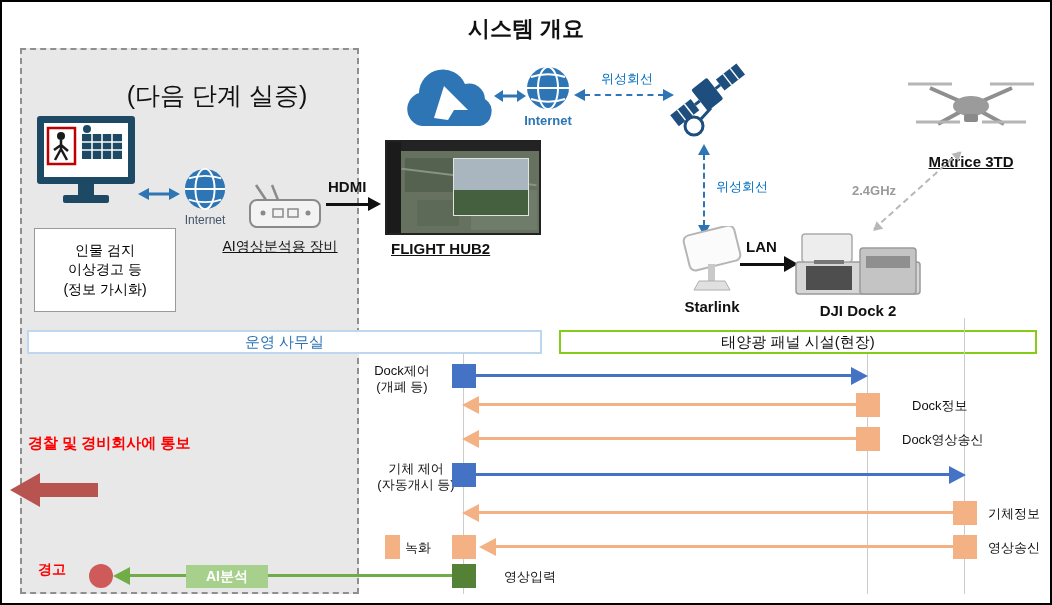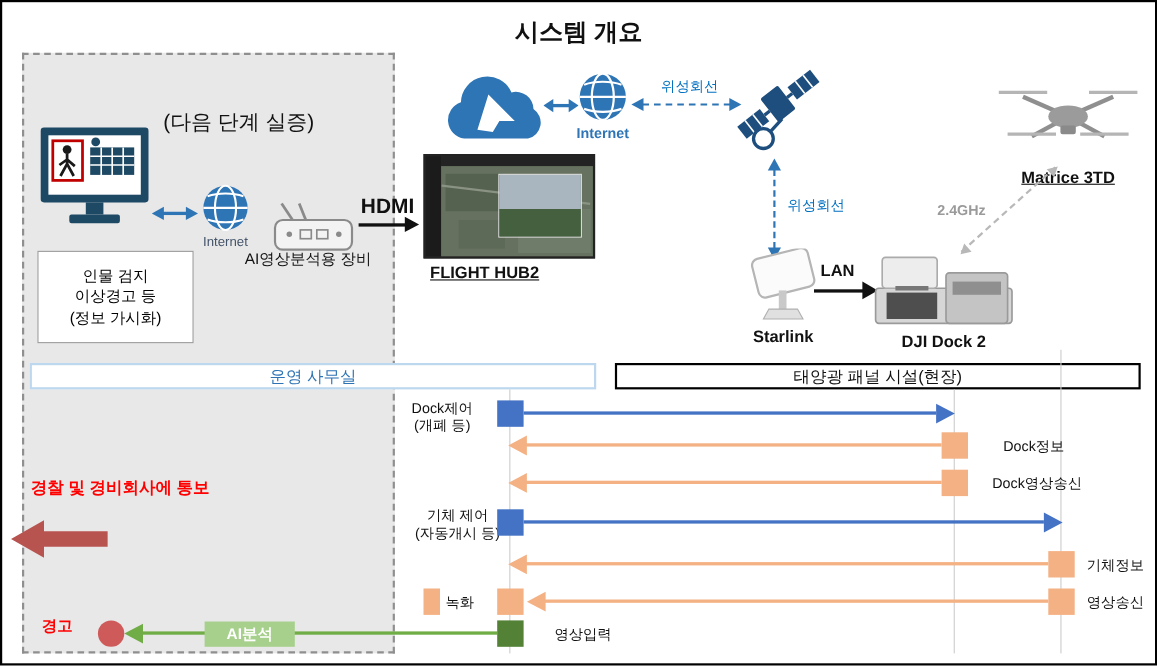--- a/index.html
+++ b/index.html
@@ -20,21 +20,21 @@
   .orange { background:#f4b183; }
 </style>
 </head>
 <body>
 
 <div class="canvas">
 
   <div class="lbl b" style="left:0;right:0;top:12px;text-align:center;font-size:22px;">시스템 개요</div>
 
   <div class="abs" style="left:18px;top:46px;width:339px;height:546px;background:#e8e8e8;border:2px dashed #8f8f8f;"></div>
-  <div class="lbl ctr" style="left:80px;top:96px;width:270px;font-size:19px;">(다음 단계 실증)</div>
+  <div class="lbl ctr" style="left:80px;top:77px;width:270px;font-size:25px;">(다음 단계 실증)</div>
 
   <div class="abs" style="left:33px;top:112px;width:102px;height:104px;">
     <svg width="102" height="104" viewBox="0 0 102 104">
       <rect x="2" y="2" width="98" height="68" rx="3" fill="#1e4964"></rect>
       <rect x="9" y="9" width="84" height="54" fill="#ffffff"></rect>
       <rect x="13" y="14" width="27" height="36" fill="#ffffff" stroke="#c00000" stroke-width="2.5"></rect>
       <circle cx="26" cy="22" r="4" fill="#1a1a1a"></circle>
       <g stroke="#1a1a1a" stroke-width="2.5" fill="none">
         <path d="M26 26 v9 M26 31 l-7 5 M26 31 l7 6 M26 35 l-6 11 M26 35 l6 11"></path>
       </g>
@@ -83,23 +83,23 @@
     <svg width="74" height="52" viewBox="0 0 74 52">
       <line x1="18" y1="18" x2="8" y2="3" stroke="#8a8a8a" stroke-width="2.5"></line>
       <line x1="30" y1="18" x2="24" y2="3" stroke="#8a8a8a" stroke-width="2.5"></line>
       <rect x="2" y="18" width="70" height="27" rx="7" fill="#f3f3f3" stroke="#8a8a8a" stroke-width="2"></rect>
       <circle cx="15" cy="31" r="2.5" fill="#8a8a8a"></circle>
       <rect x="25" y="27" width="10" height="8" fill="none" stroke="#8a8a8a" stroke-width="1.5"></rect>
       <rect x="40" y="27" width="10" height="8" fill="none" stroke="#8a8a8a" stroke-width="1.5"></rect>
       <circle cx="60" cy="31" r="2.5" fill="#8a8a8a"></circle>
     </svg>
   </div>
-  <div class="lbl ctr" style="left:198px;top:225px;width:160px;font-size:14px;">AI영상분석용 장비</div>
-
-  <div class="lbl b" style="left:326px;top:176px;font-size:19px;">HDMI</div>
+  <div class="lbl ctr" style="left:198px;top:236px;width:160px;font-size:14px;text-decoration:underline;">AI영상분석용 장비</div>
+
+  <div class="lbl b" style="left:326px;top:176px;font-size:15px;">HDMI</div>
   <div class="line" style="left:324px;top:201px;width:44px;background:#111;"></div>
   <div class="h" style="left:366px;top:195px;border-top:7px solid transparent;border-bottom:7px solid transparent;border-left:13px solid #111;"></div>
 
   <div class="abs" style="left:383px;top:138px;width:156px;height:95px;background:#2e2e2e;border:2px solid #222;">
     <div class="abs" style="left:0;top:0;width:14px;height:100%;background:#1b1b1b;"></div>
     <div class="abs" style="left:14px;top:0;right:0;height:9px;background:#232323;"></div>
     <div class="abs" style="left:14px;top:9px;right:0;bottom:0;background:#66725f;"></div>
     <div class="abs" style="left:18px;top:16px;width:52px;height:34px;background:#55624f;"></div>
     <div class="abs" style="left:84px;top:48px;width:66px;height:40px;background:#707c6a;"></div>
     <div class="abs" style="left:30px;top:58px;width:42px;height:26px;background:#5c6a57;"></div>
@@ -215,21 +215,21 @@
   <div class="lbl b" style="left:850px;top:181px;font-size:13px;color:#9a9a9a;">2.4GHz</div>
   <div class="abs" style="left:872px;top:226px;width:115px;border-top:2px dashed #b8b8b8;transform:rotate(-42deg);transform-origin:left center;">
     <div class="h" style="left:-2px;top:-5px;border-top:5px solid transparent;border-bottom:5px solid transparent;border-right:9px solid #b8b8b8;"></div>
     <div class="h" style="right:-2px;top:-5px;border-top:5px solid transparent;border-bottom:5px solid transparent;border-left:9px solid #b8b8b8;"></div>
   </div>
 
   <div class="abs" style="left:25px;top:328px;width:515px;height:24px;background:#fff;border:2px solid #bdd7ee;
        display:flex;align-items:center;justify-content:center;font-size:15px;color:#2e74b5;">
     <span>운영 사무실</span>
   </div>
-  <div class="abs" style="left:557px;top:328px;width:478px;height:24px;background:#fff;border:2px solid #000000;
+  <div class="abs" style="left:557px;top:328px;width:478px;height:24px;background:#fff;border:2px solid #84cc16;
        display:flex;align-items:center;justify-content:center;font-size:15px;color:#111;">
     <span>태양광 패널 시설(현장)</span>
   </div>
 
   <div class="lifeline" style="left:461px;top:352px;height:240px;"></div>
   <div class="lifeline" style="left:865px;top:352px;height:240px;"></div>
   <div class="lifeline" style="left:962px;top:316px;height:276px;"></div>
 
   <div class="lbl ctr" style="left:352px;top:361px;width:96px;font-size:13px;line-height:1.25;">
     <div>Dock제어</div>

